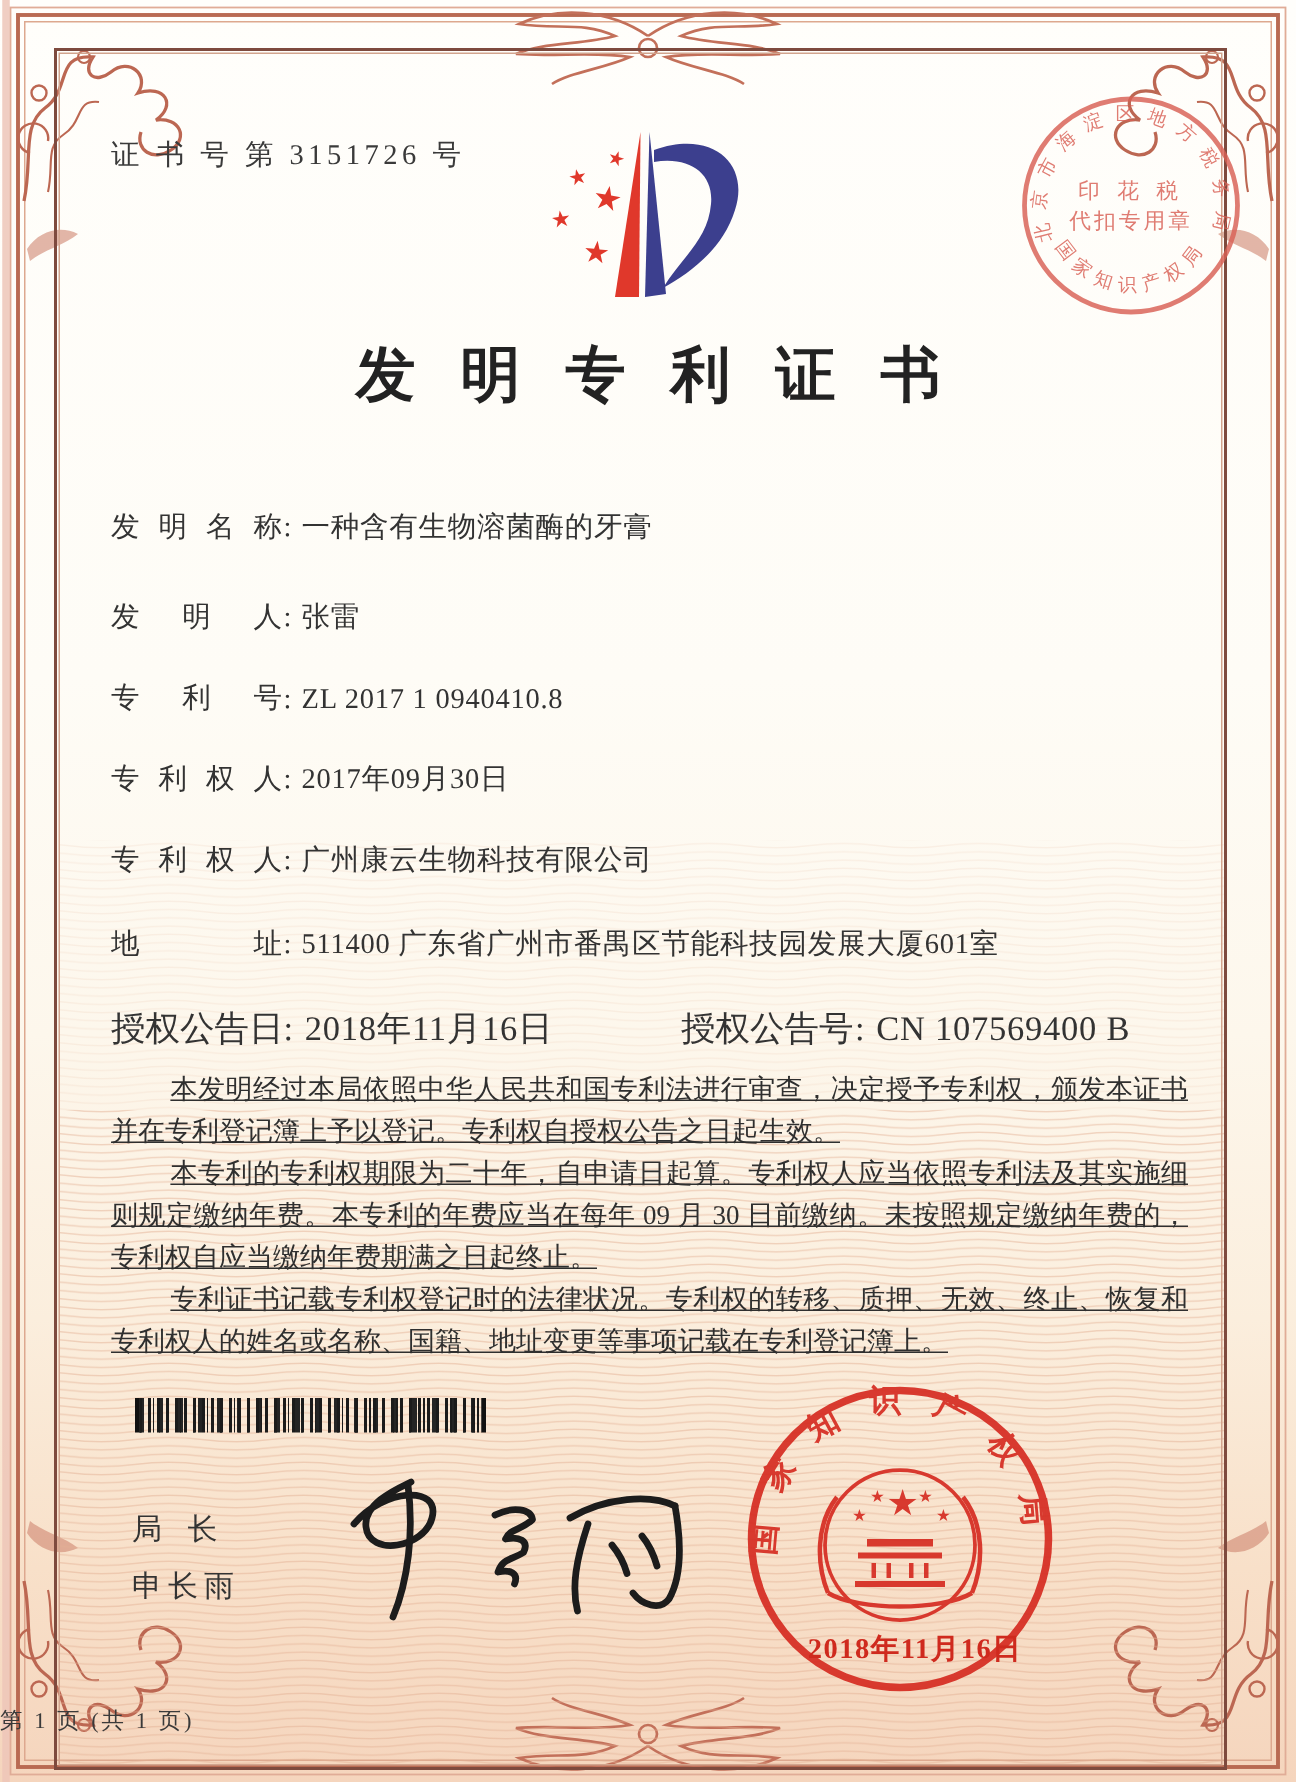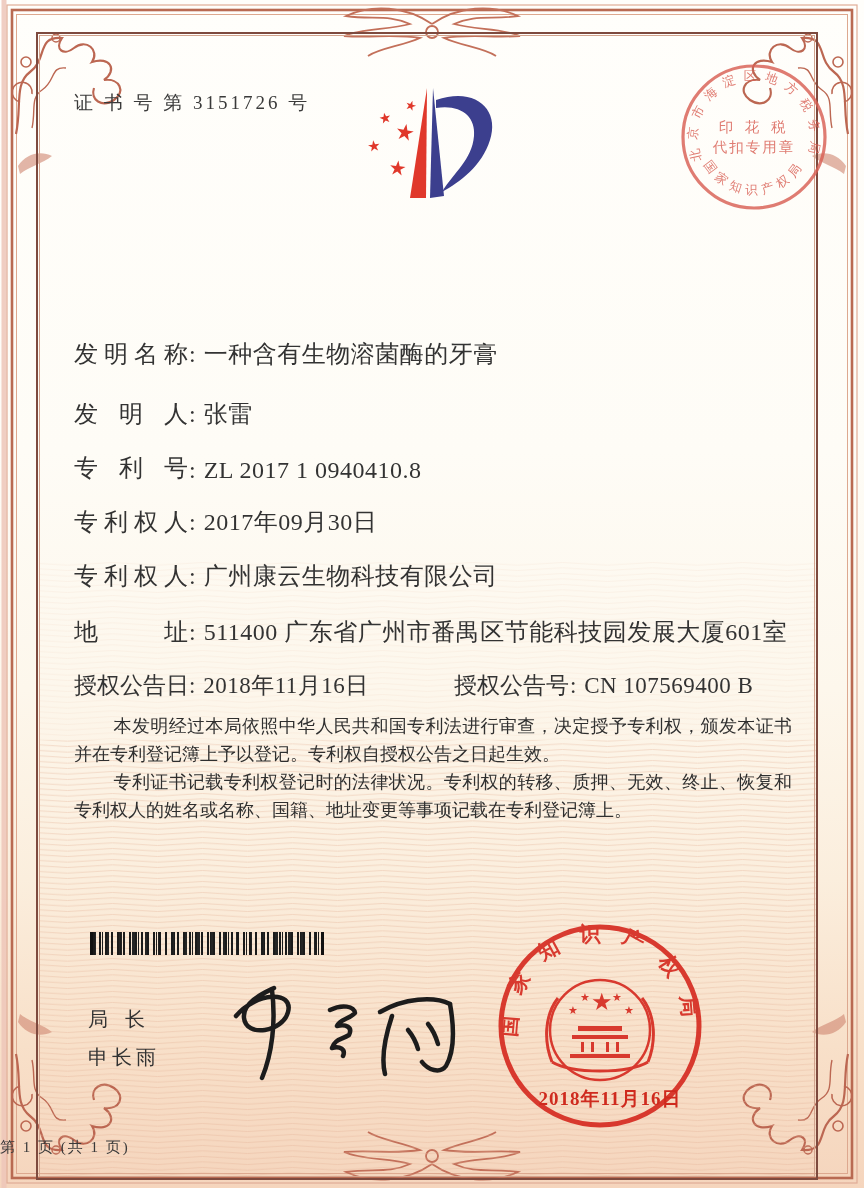--- a/index.html
+++ b/index.html
@@ -19,27 +19,27 @@
   .frame::after{content:"";position:absolute;inset:1px;border:1px solid #d2a48e;}
   .abs{position:absolute;z-index:3;}
   .cert-no{left:74px;top:90px;font-size:19px;letter-spacing:3px;color:#3a3a3a;}
   .logo-wrap{left:330px;top:78px;width:220px;height:150px;}
   .title{
     left:0;top:222px;width:864px;text-align:center;
     font-size:40px;font-weight:600;letter-spacing:30px;padding-left:30px;
     box-sizing:border-box;color:#222;
   }
   .fields{left:74px;top:330px;width:716px;}
-  .frow{position:absolute;left:0;font-size:24px;white-space:nowrap;color:#333;}
+  .frow{position:absolute;left:0;font-size:19px;white-space:nowrap;color:#333;}
   .flabel{display:inline-block;width:114px;text-align:justify;text-align-last:justify;vertical-align:bottom;}
   .fcolon{display:inline-block;margin:0 2px 0 1px;}
   .fvalue{letter-spacing:0.5px;}
   .grant-row{left:74px;top:670px;width:716px;font-size:23px;white-space:nowrap;color:#333;}
   .grant-no{position:absolute;left:352px;top:0;white-space:nowrap;margin-left:28px;}
-  .body-text{left:74px;top:712px;width:718px;font-size:18px;line-height:28px;text-align:justify;color:#2f2f2f;}
+  .body-text{left:74px;top:712px;width:718px;font-size:18px;line-height:28px;text-align:justify;color:#2f2f2f;text-decoration:underline;}
   .body-text p{margin:0;text-indent:2.2em;}
   .barcode{
     left:90px;top:932px;width:228px;height:23px;
     background:
       repeating-linear-gradient(90deg,#1b1b1b 0 2px,transparent 2px 6px),
       repeating-linear-gradient(90deg,#1b1b1b 0 1px,transparent 1px 9px),
       repeating-linear-gradient(90deg,#242424 0 3px,transparent 3px 13px);
     border-left:3px solid #111;border-right:3px solid #111;
   }
   .officer-title{left:88px;top:1006px;font-size:20px;letter-spacing:6px;color:#333;}
@@ -106,20 +106,21 @@
       <text x="38" y="74" font-size="15" transform="rotate(-8 38 74)">★</text>
       <text x="58" y="96" font-size="20" transform="rotate(6 58 96)">★</text>
     </g>
     <g>
       <path d="M97,10 L80,120 L96,120 Z" fill="#e0382b"></path>
       <path d="M103,10 L100,120 L114,118 Z" fill="#3c3f8e"></path>
       <path d="M106,22 C146,8 170,32 160,62 C152,88 130,104 112,114 C124,94 142,82 144,58 C146,38 130,26 106,30 Z" fill="#3c3f8e"></path>
     </g>
   </svg>
 
+  <div class="abs title">发明专利证书</div>
 
   <div class="abs fields">
     <div class="frow" style="top:8px">
       <span class="flabel">发明名称</span><span class="fcolon">:</span>
       <span class="fvalue">一种含有生物溶菌酶的牙膏</span>
     </div>
     <div class="frow" style="top:68px">
       <span class="flabel">发明人</span><span class="fcolon">:</span>
       <span class="fvalue">张雷</span>
     </div>
@@ -145,20 +146,21 @@
     <span class="flabel">授权公告日</span><span class="fcolon">:</span>
     <span class="fvalue">2018年11月16日</span>
     <span class="grant-no">
       <span>授权公告号</span><span class="fcolon">:</span>
       <span class="fvalue">CN 107569400 B</span>
     </span>
   </div>
 
   <div class="abs body-text">
     <p>本发明经过本局依照中华人民共和国专利法进行审查，决定授予专利权，颁发本证书并在专利登记簿上予以登记。专利权自授权公告之日起生效。</p>
+    <p>本专利的专利权期限为二十年，自申请日起算。专利权人应当依照专利法及其实施细则规定缴纳年费。本专利的年费应当在每年 09 月 30 日前缴纳。未按照规定缴纳年费的，专利权自应当缴纳年费期满之日起终止。</p>
     <p>专利证书记载专利权登记时的法律状况。专利权的转移、质押、无效、终止、恢复和专利权人的姓名或名称、国籍、地址变更等事项记载在专利登记簿上。</p>
   </div>
 
   <div class="abs barcode"></div>
 
   <div class="abs officer-title">局 长</div>
   <div class="abs officer-name">申长雨</div>
 
   <svg class="abs signature-svg" width="235" height="100" viewBox="0 0 235 100">
     <g fill="none" stroke="#1c1c1c" stroke-width="4.5" stroke-linecap="round" stroke-linejoin="round">

